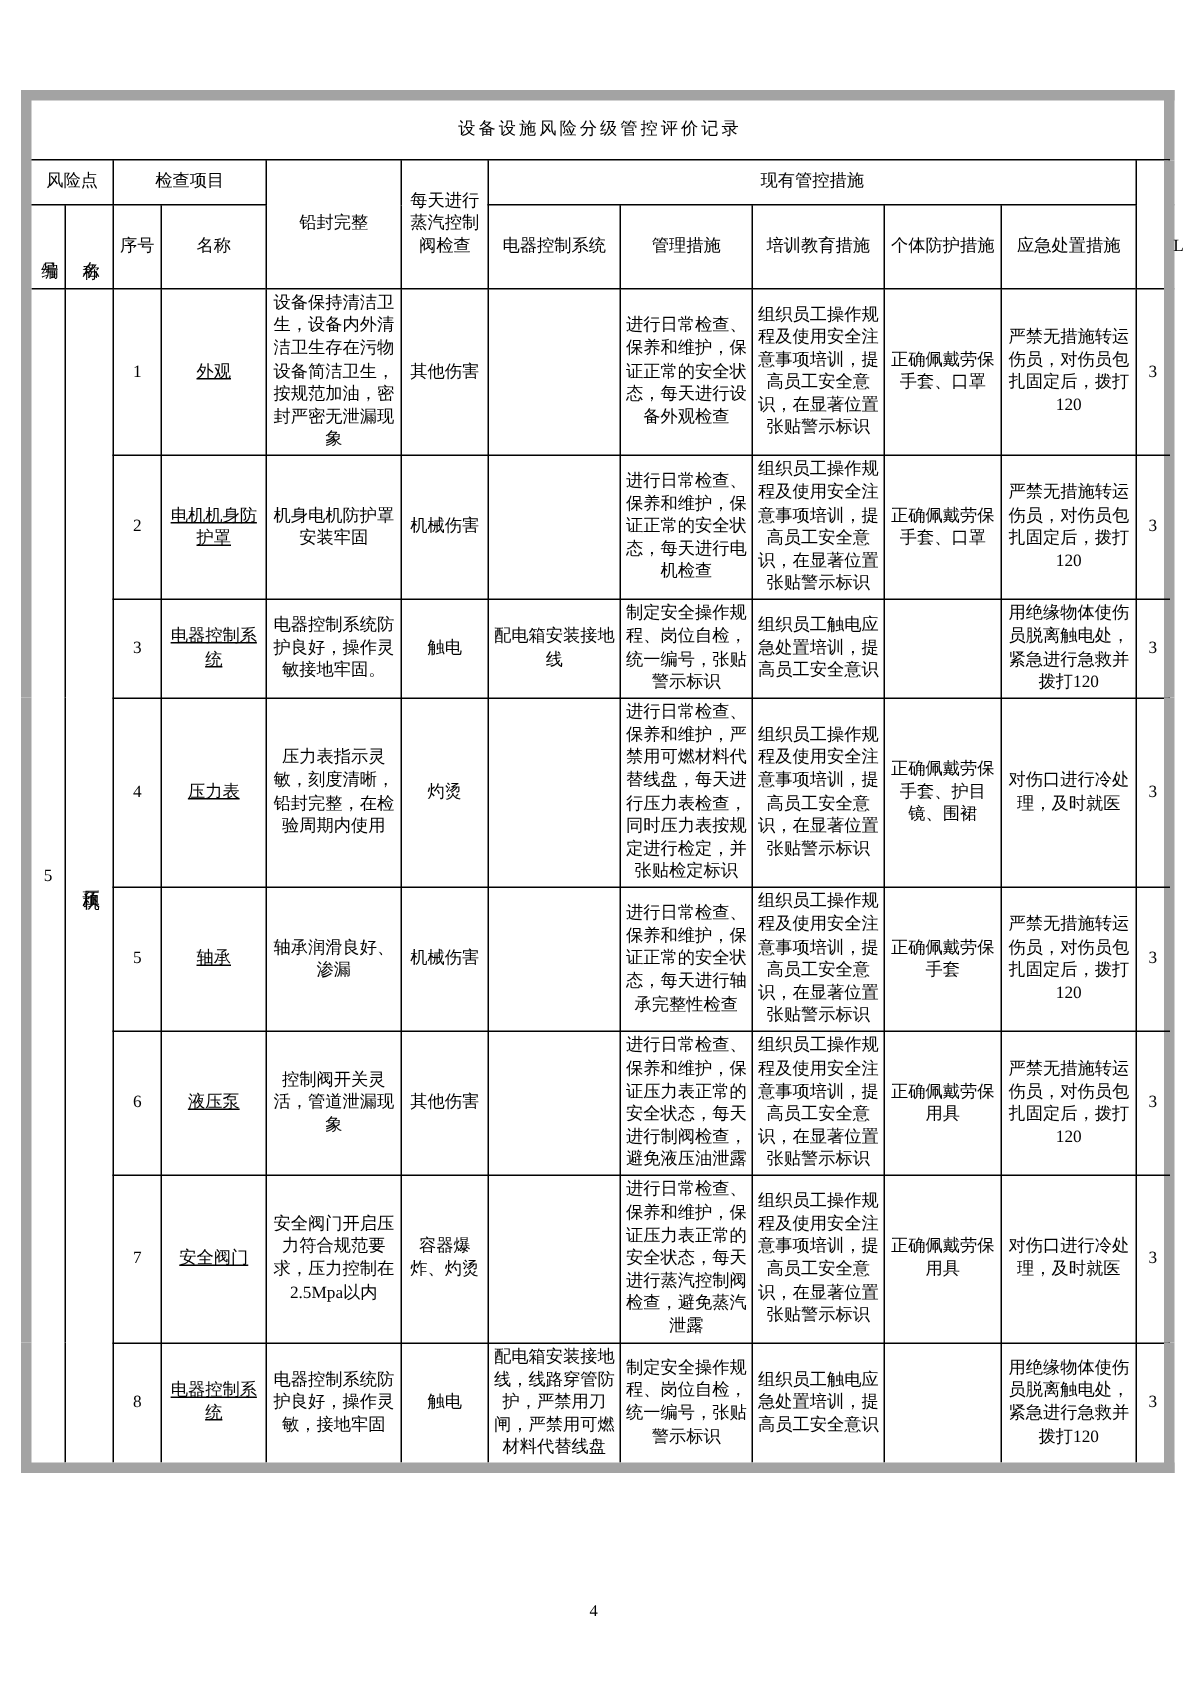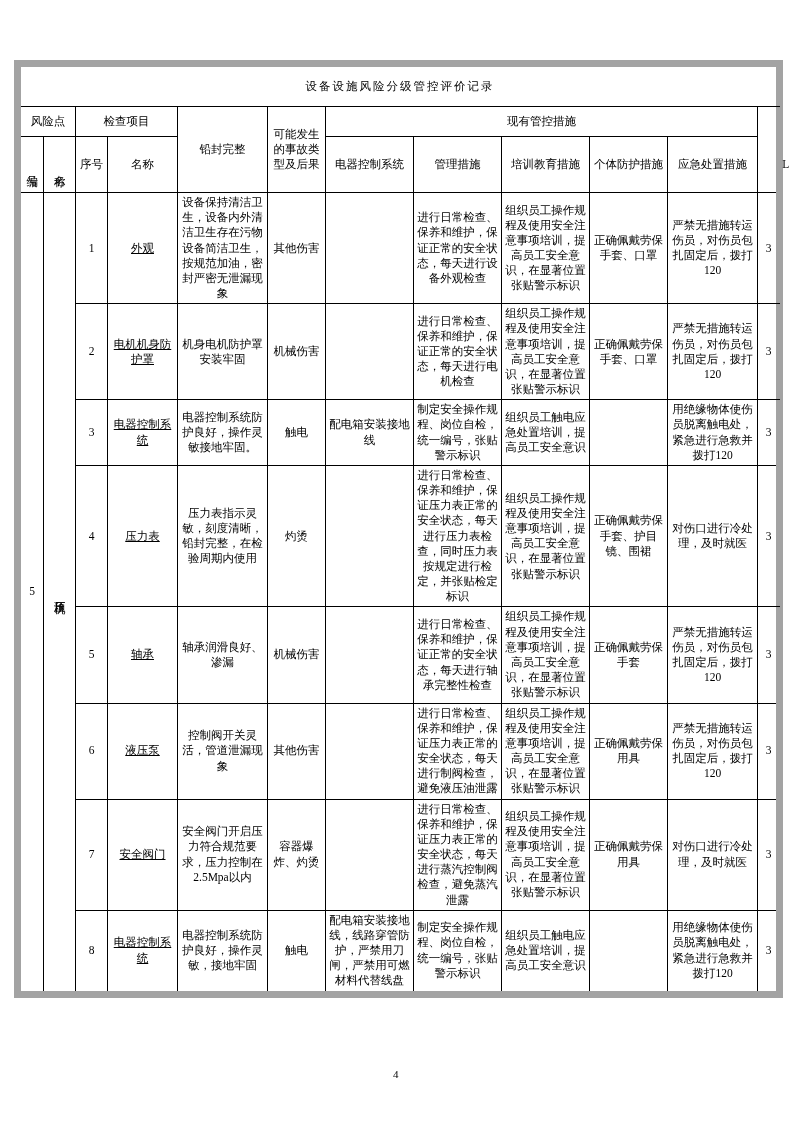--- a/index.html
+++ b/index.html
@@ -124,21 +124,21 @@
           <col class="col-l">
       </colgroup>
       <thead>
         <tr>
           <td class="title-cell" colspan="12">设备设施风险分级管控评价记录</td>
         </tr>
         <tr class="hdr hdr-grp">
           <td colspan="2">风险点</td>
           <td colspan="2">检查项目</td>
           <td rowspan="2">铅封完整</td>
-          <td rowspan="2">可能发生的事故类型及后果</td>
+          <td rowspan="2">每天进行蒸汽控制阀检查</td>
           <td colspan="5">现有管控措施</td>
           <td rowspan="2"></td>
         </tr>
         <tr class="hdr hdr-sub">
           <td><span class="vert">编号</span></td>
           <td><span class="vert">名称</span></td>
           <td>序号</td>
           <td>名称</td>
           <td>电器控制系统</td>
           <td>管理措施</td>
@@ -186,21 +186,21 @@
           <td class="cell-txt"></td>
           <td class="cell-txt">用绝缘物体使伤员脱离触电处，紧急进行急救并拨打120</td>
           <td class="cell-num">3</td>
         </tr>
         <tr>
           <td class="cell-num">4</td>
           <td class="cell-name">压力表</td>
           <td class="cell-txt">压力表指示灵敏，刻度清晰，铅封完整，在检验周期内使用</td>
           <td class="cell-txt">灼烫</td>
           <td class="cell-txt"></td>
-          <td class="cell-txt">进行日常检查、保养和维护，保证压力表正常的安全状态，每天进行压力表检查，同时压力表按规定进行检定，并张贴检定标识</td>
+          <td class="cell-txt">进行日常检查、保养和维护，严禁用可燃材料代替线盘，每天进行压力表检查，同时压力表按规定进行检定，并张贴检定标识</td>
           <td class="cell-txt">组织员工操作规程及使用安全注意事项培训，提高员工安全意识，在显著位置张贴警示标识</td>
           <td class="cell-txt">正确佩戴劳保手套、护目镜、围裙</td>
           <td class="cell-txt">对伤口进行冷处理，及时就医</td>
           <td class="cell-num">3</td>
         </tr>
         <tr>
           <td class="cell-num">5</td>
           <td class="cell-name">轴承</td>
           <td class="cell-txt">轴承润滑良好、渗漏</td>
           <td class="cell-txt">机械伤害</td>

